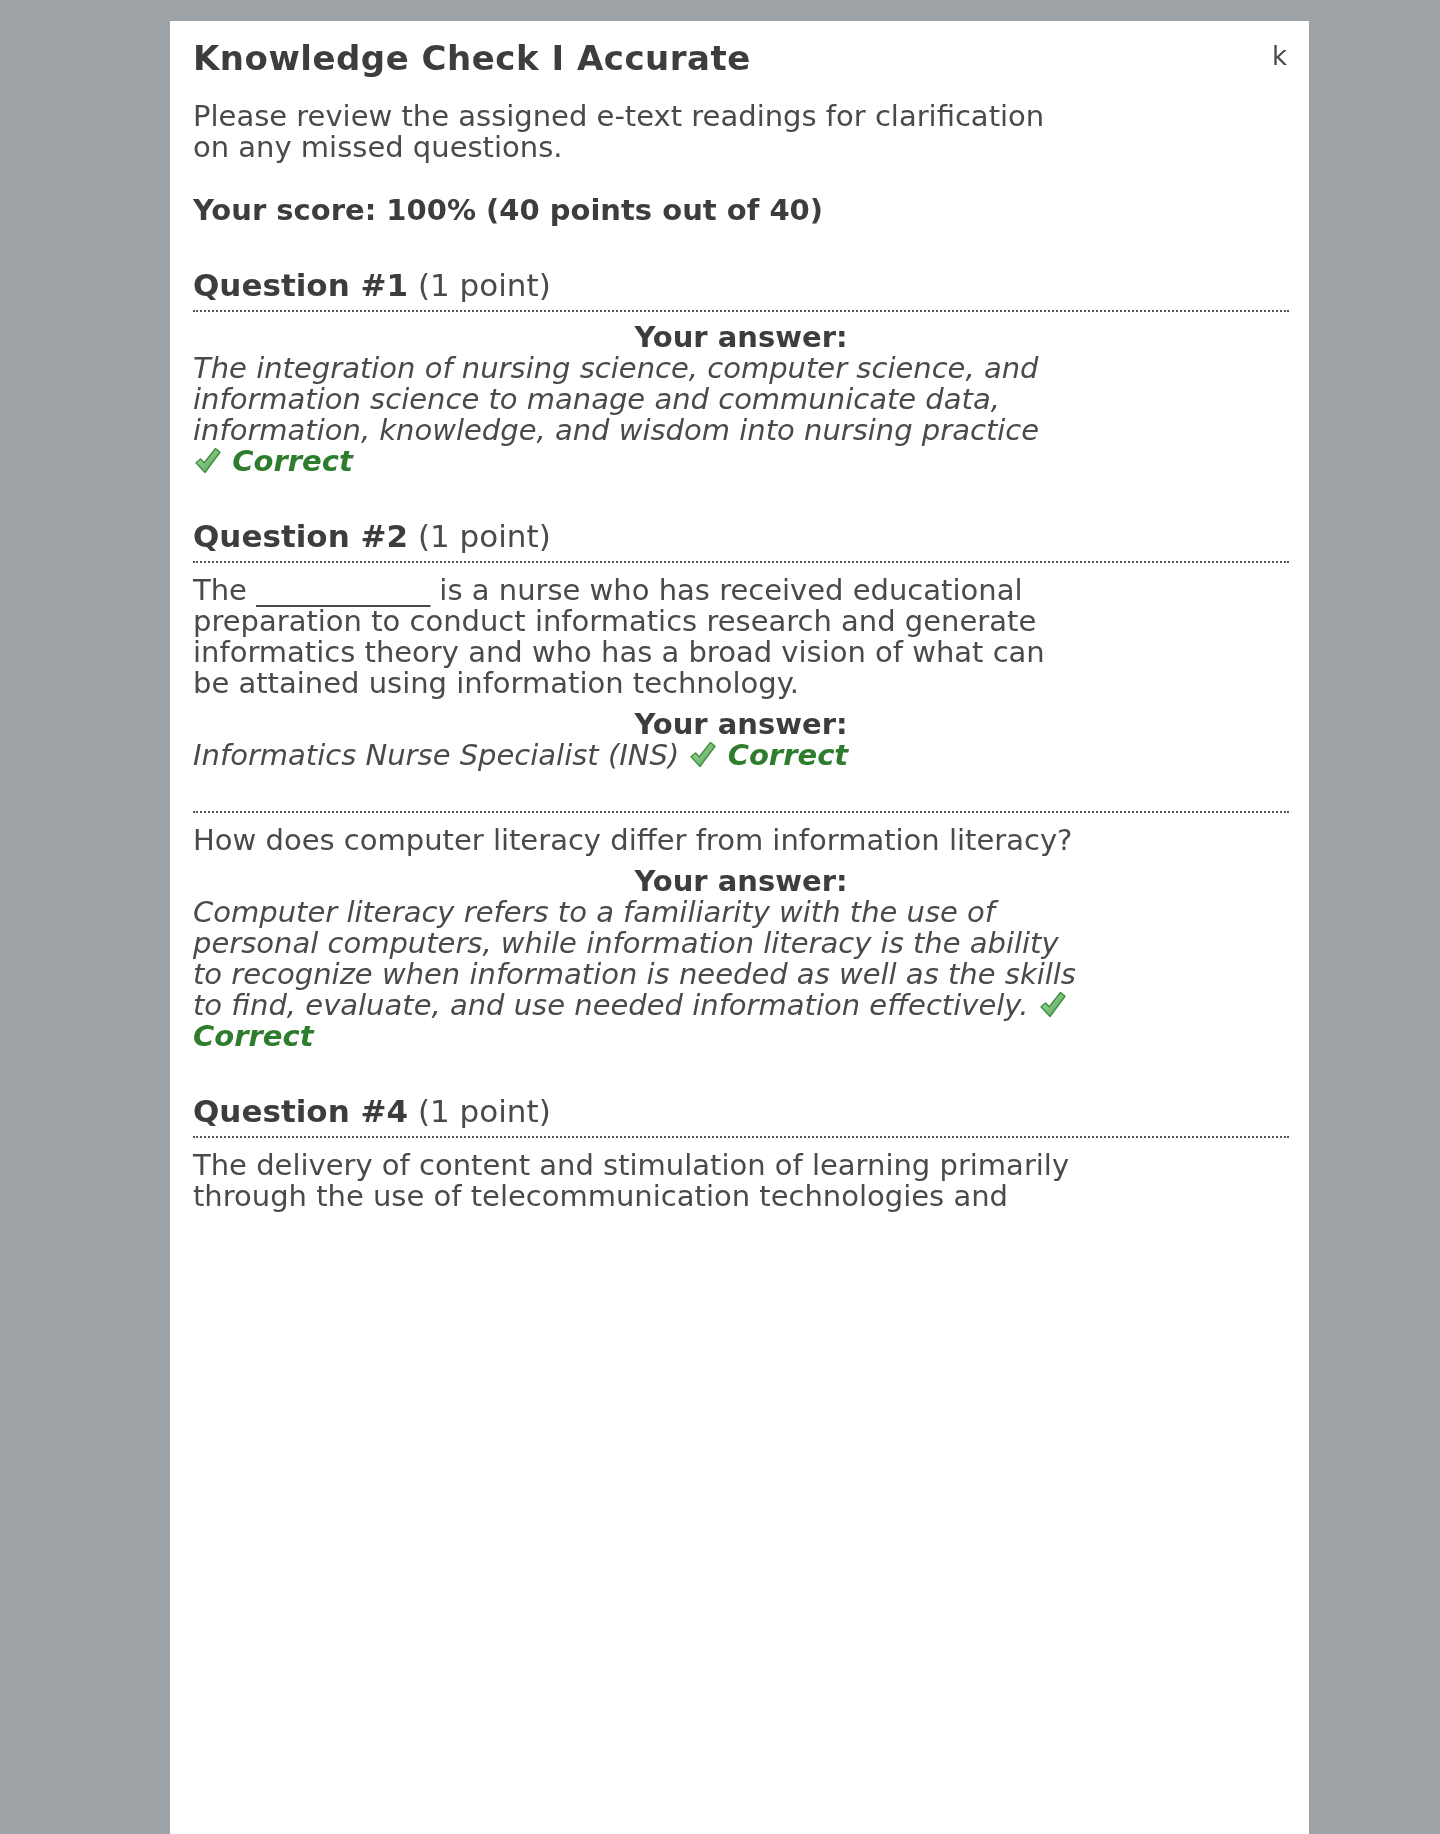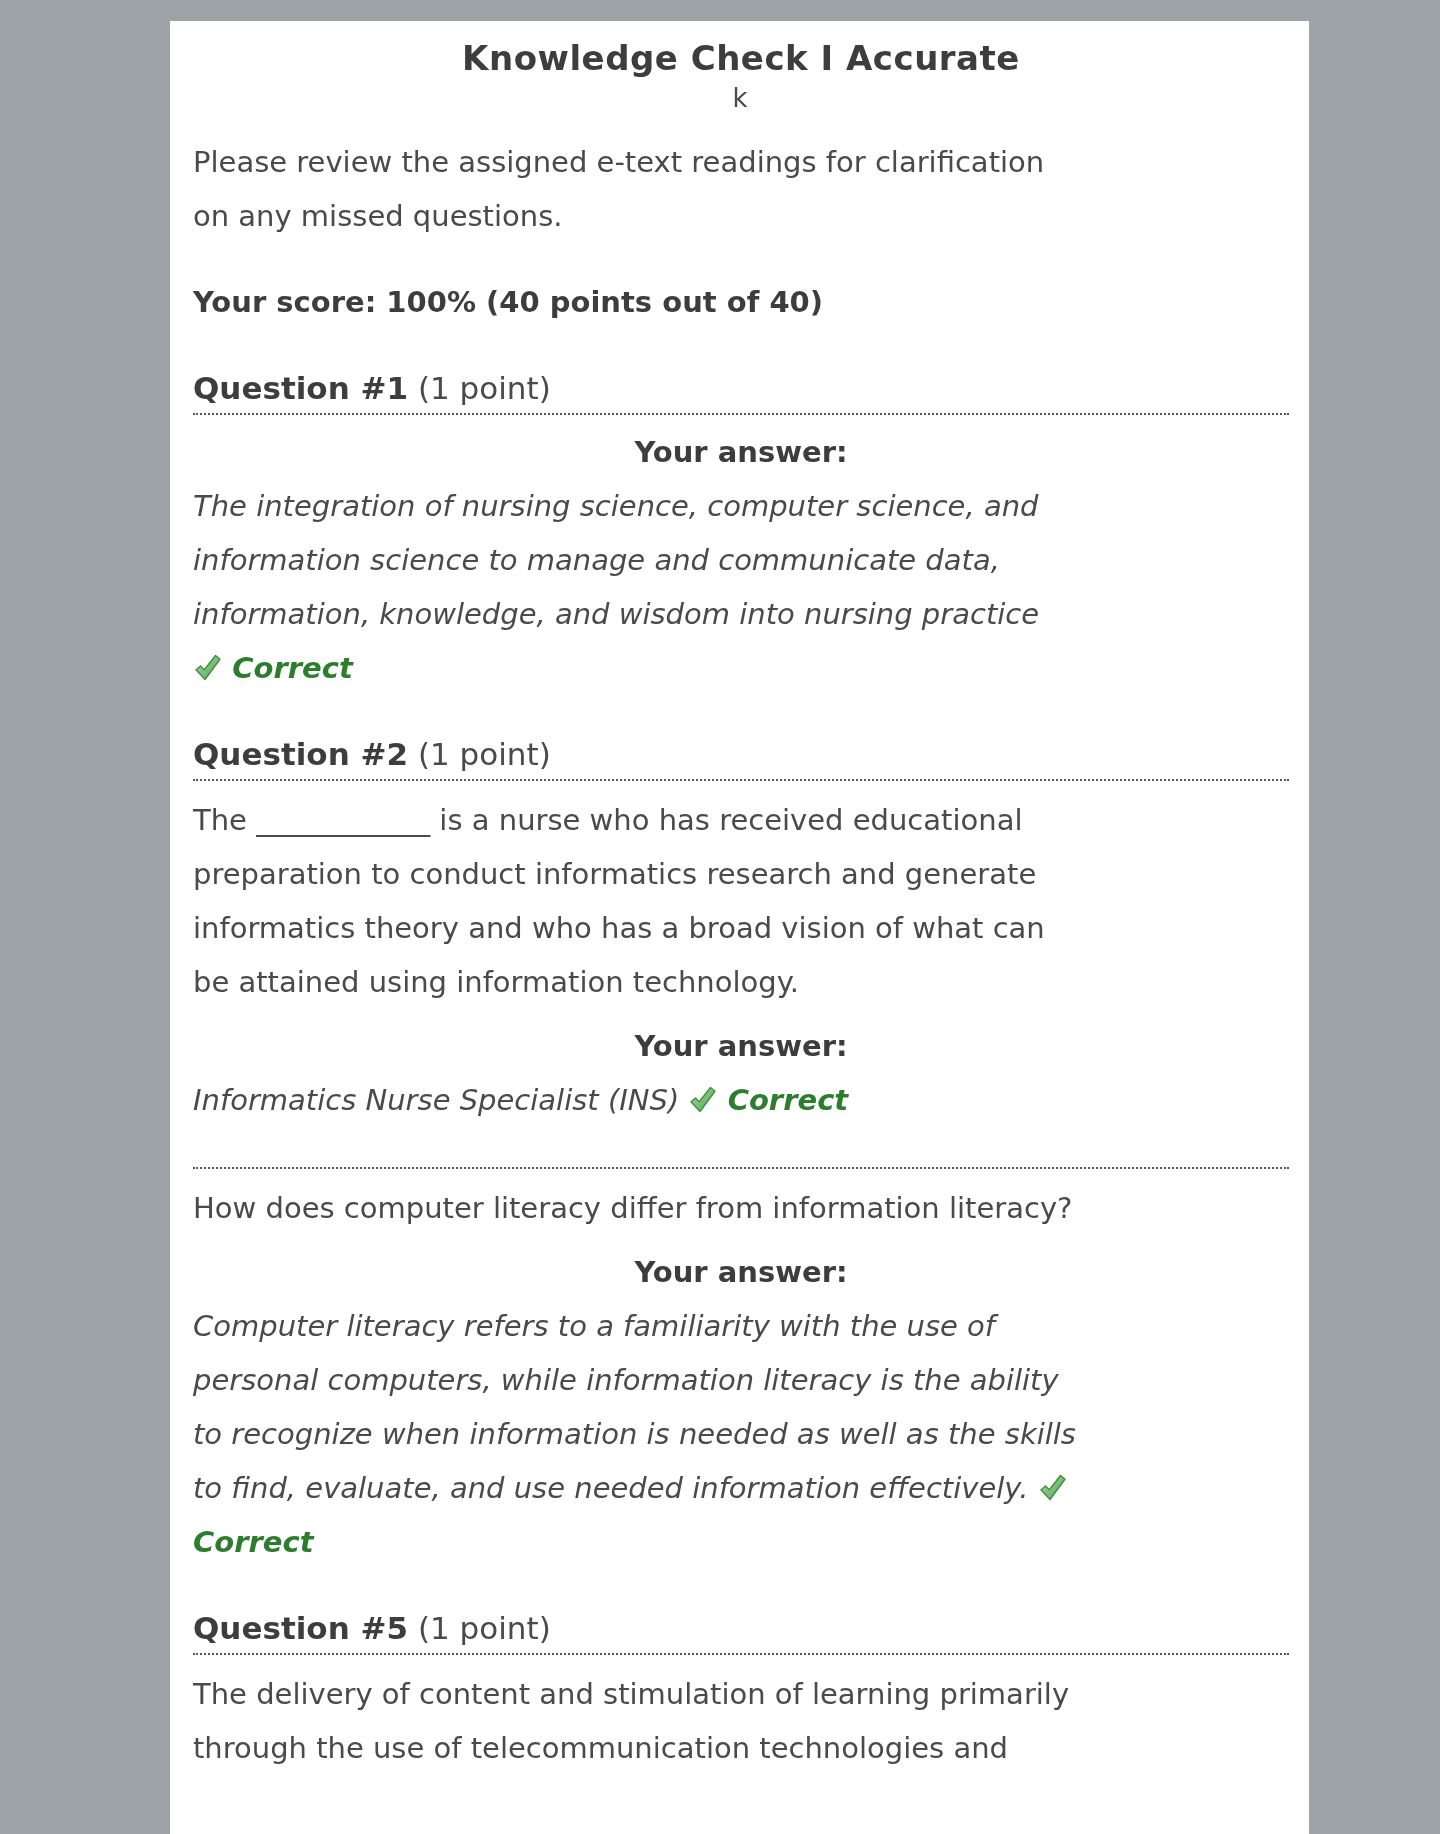--- a/index.html
+++ b/index.html
@@ -18,40 +18,39 @@
     margin: 21px 131px 0 170px;
     width: 1139px;
     min-height: 1813px;
     background: #ffffff;
     padding: 16px 20px 40px 23px;
     color: #4a4a4a;
   }
   .panel-header {
     display: flex;
     justify-content: space-between;
-    align-items: center;
-    flex-direction: column;
+    align-items: flex-start;
   }
   .page-title {
     margin: 0;
     font-size: 34px;
     line-height: 42px;
     font-weight: bold;
     color: #3d3d3d;
     letter-spacing: 0.5px;
   }
   .corner-mark {
     font-size: 26px;
     line-height: 30px;
     color: #4a4a4a;
     margin: 4px 2px 0 0;
   }
   .text {
     font-size: 29px;
-    line-height: 54px;
+    line-height: 31px;
     white-space: pre-line;
   }
   .intro { margin: 22px 0 0 0; }
   .score {
     margin: 32px 0 0 0;
     font-weight: bold;
     color: #3d3d3d;
   }
   .question-section { margin-top: 40px; }
   #questions .question-section:first-child { margin-top: 40px; }
@@ -147,20 +146,20 @@
                 <stop offset="0" stop-color="#a8dba8"></stop>
                 <stop offset="1" stop-color="#4fa34f"></stop>
               </linearGradient>
             </defs>
             <polygon points="2,11 5,8.5 7.5,11 15,1.5 18,4 8,17.5" fill="url(#checkgrad2)" stroke="#3f8f3f" stroke-width="0.9" stroke-linejoin="round"></polygon>
           </svg><span>
 </span> <b class="correct">Correct</b></p>
   </section>
 
   <section class="question-section">
-    <h2 class="q-heading"><b>Question #5</b><span> (1 point)</span></h2>
+    <h2 class="q-heading"><b>Question #4</b><span> (1 point)</span></h2>
     <div class="q-divider"></div>
     <p class="q-text text">The delivery of content and stimulation of learning primarily
 through the use of telecommunication technologies and</p>
 
   </section>
 </div>
 </div>
 
 </body></html>

